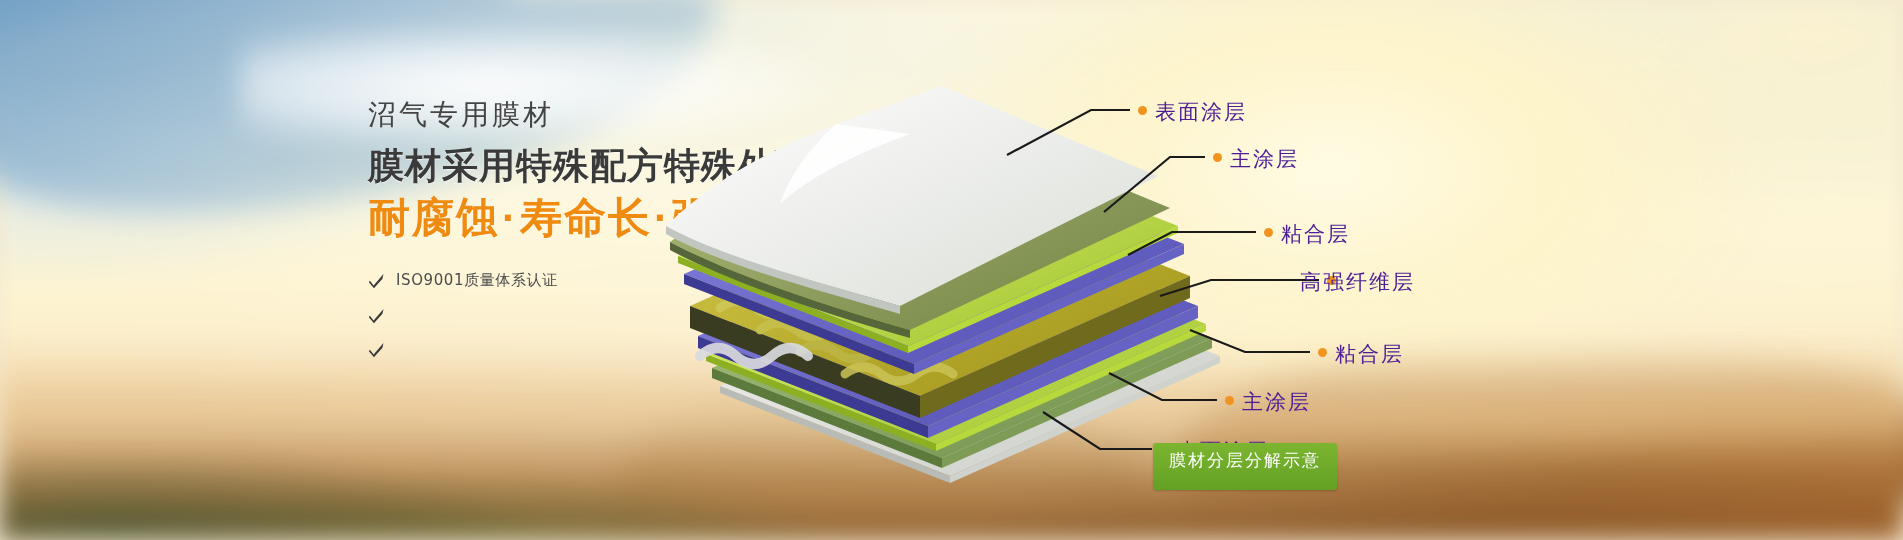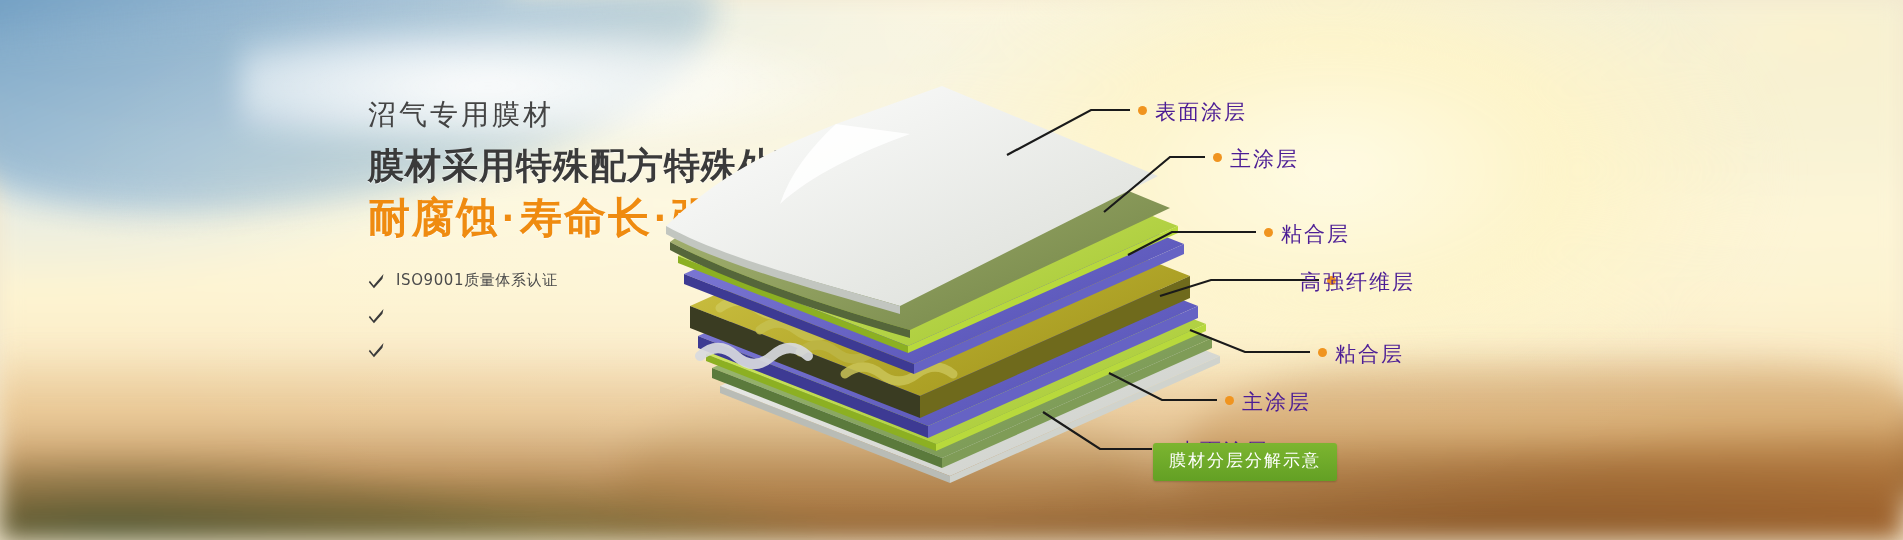--- a/index.html
+++ b/index.html
@@ -108,21 +108,21 @@
     position:absolute;font-size:21px;color:#4c1d95;white-space:nowrap;
     font-family:Liberation Mono, monospace;letter-spacing:2px;
   }
   .dot{
     position:absolute;width:9px;height:9px;border-radius:50%;background:#f0941f;
   }
   .badge{
     position:absolute;left:1153px;top:443px;
     background:linear-gradient(180deg,#7cb530 0%,#63a024 100%);
     color:#ffffff;font-size:17px;letter-spacing:2px;
-    padding:6px 16px 9px 16px;border-radius:3px;
+    padding:6px 16px 18px 16px;border-radius:3px;
     font-family:"DejaVu Sans","Liberation Sans",sans-serif;
     box-shadow:0 1px 2px rgba(0,0,0,.18);
   }
 </style>
 </head>
 <body>
 
 <div id="banner">
 
   <div class="bg-layer">

